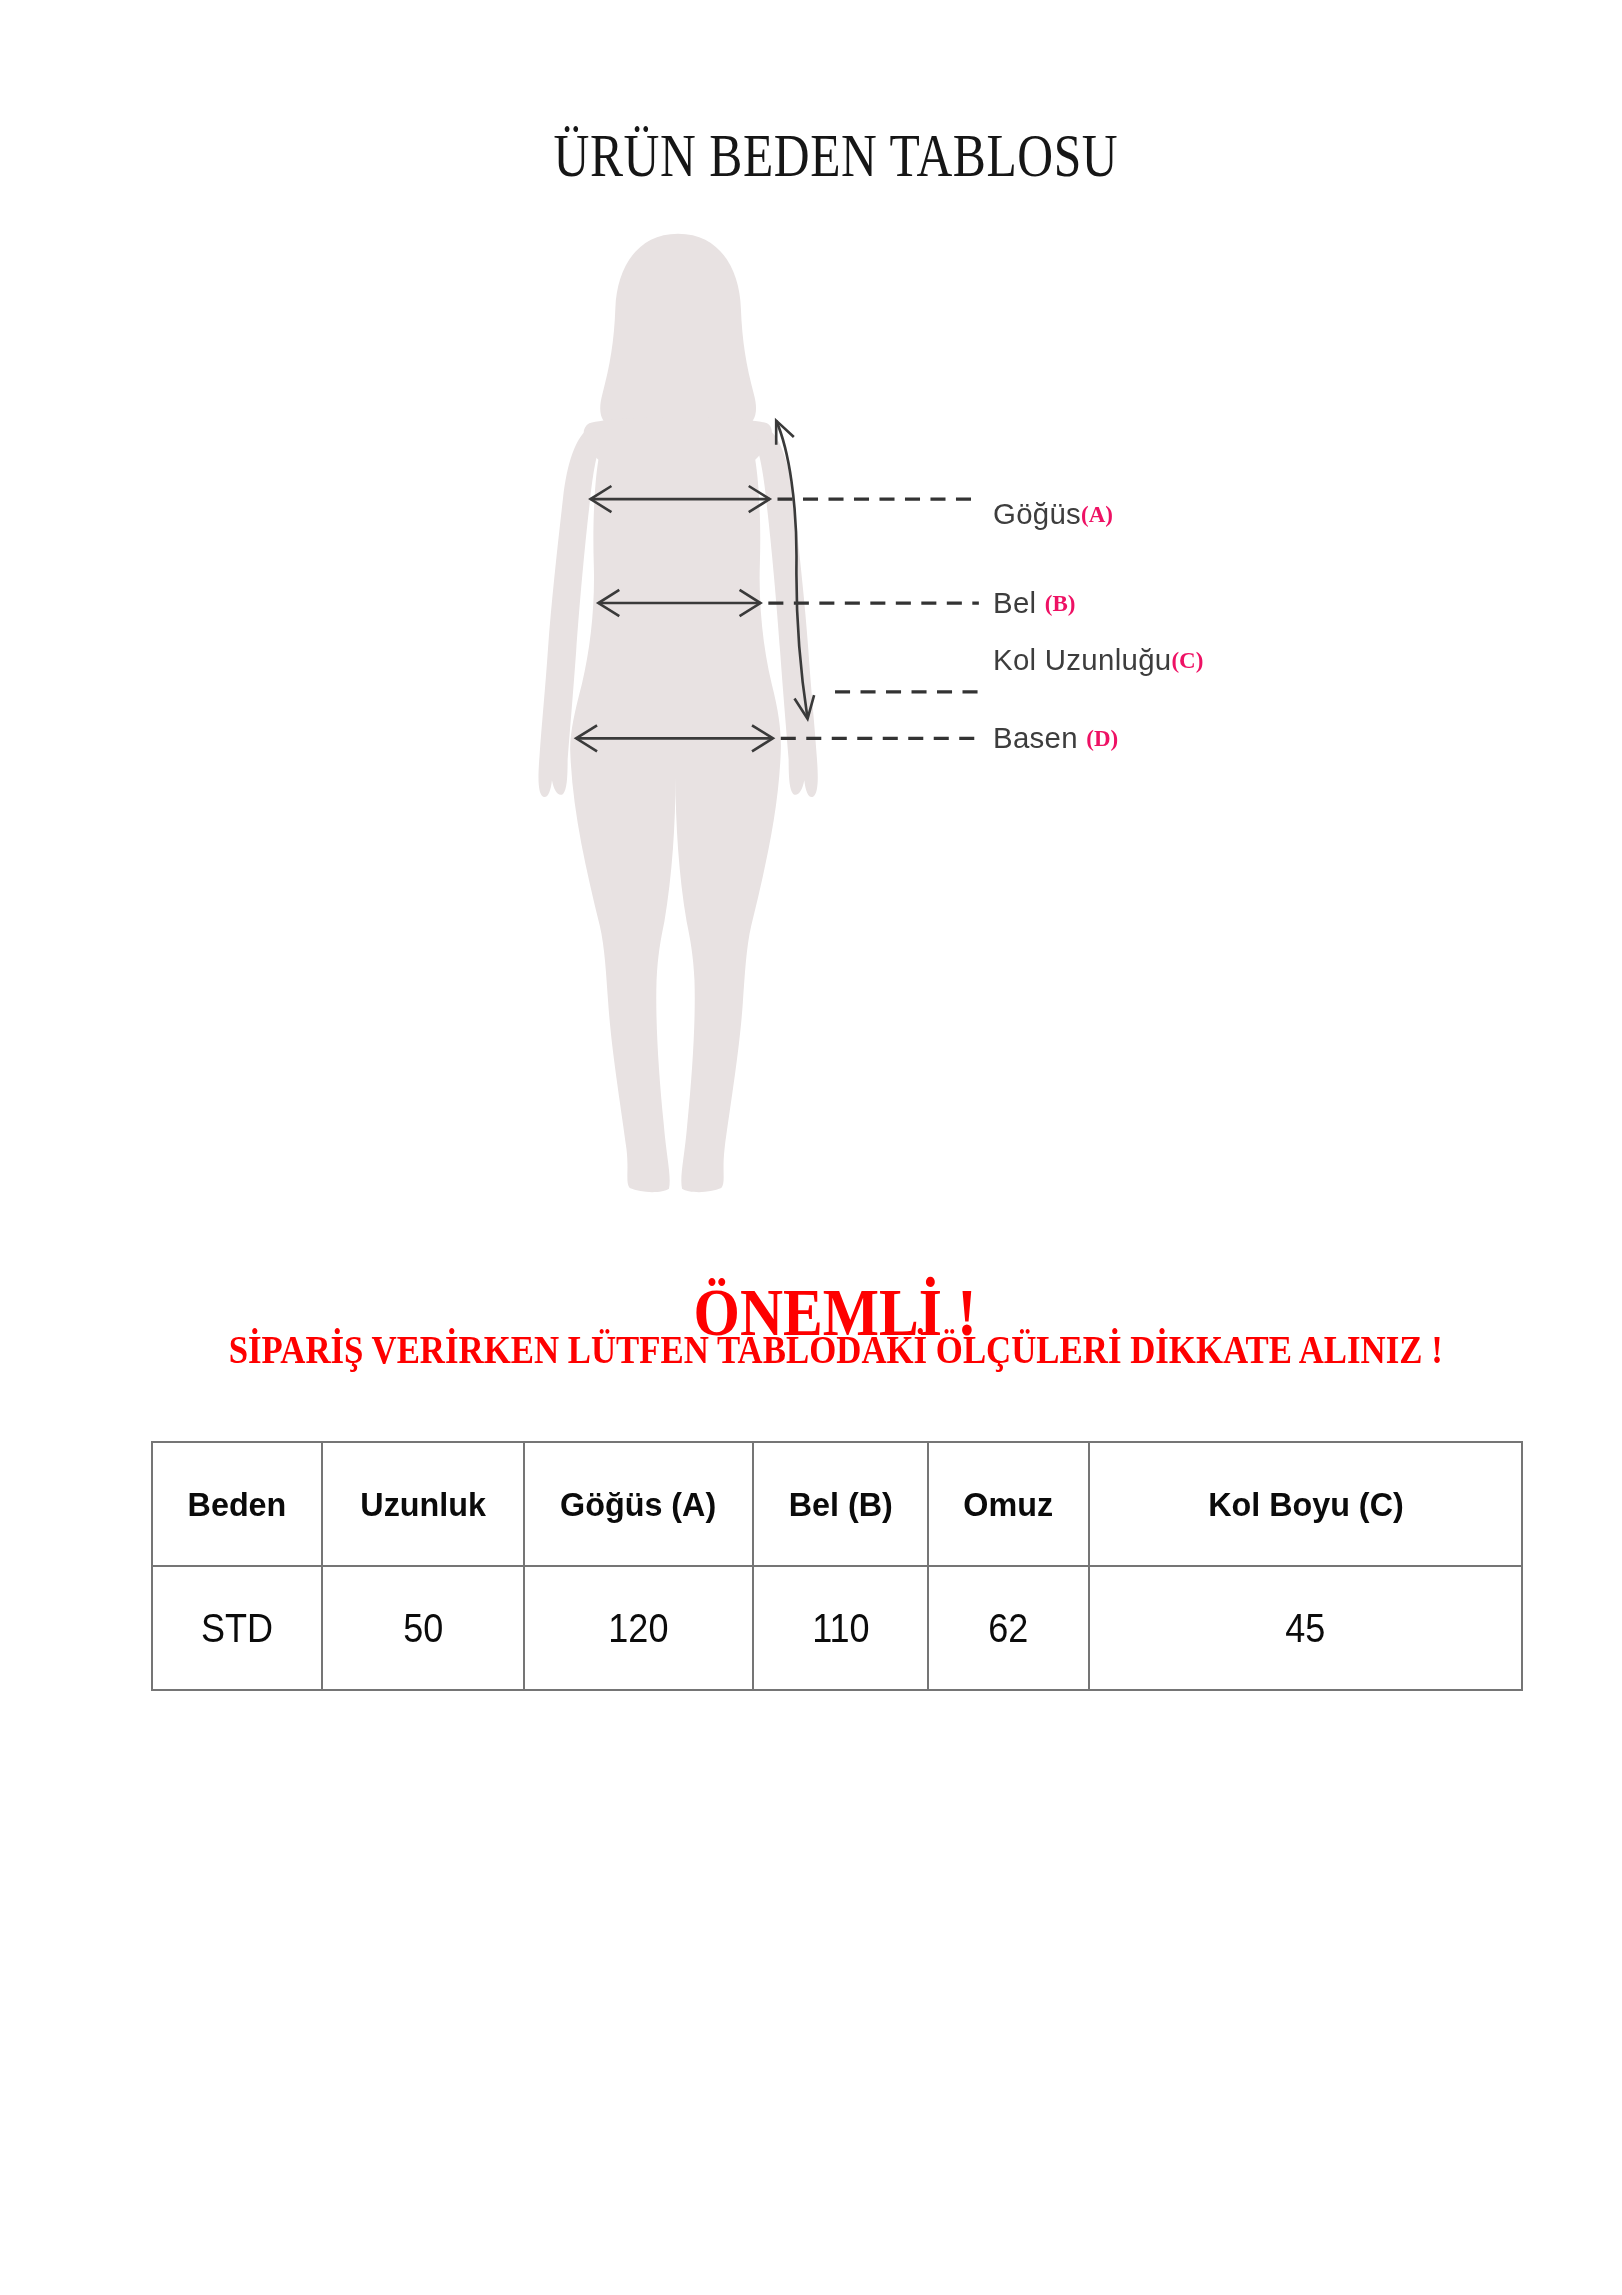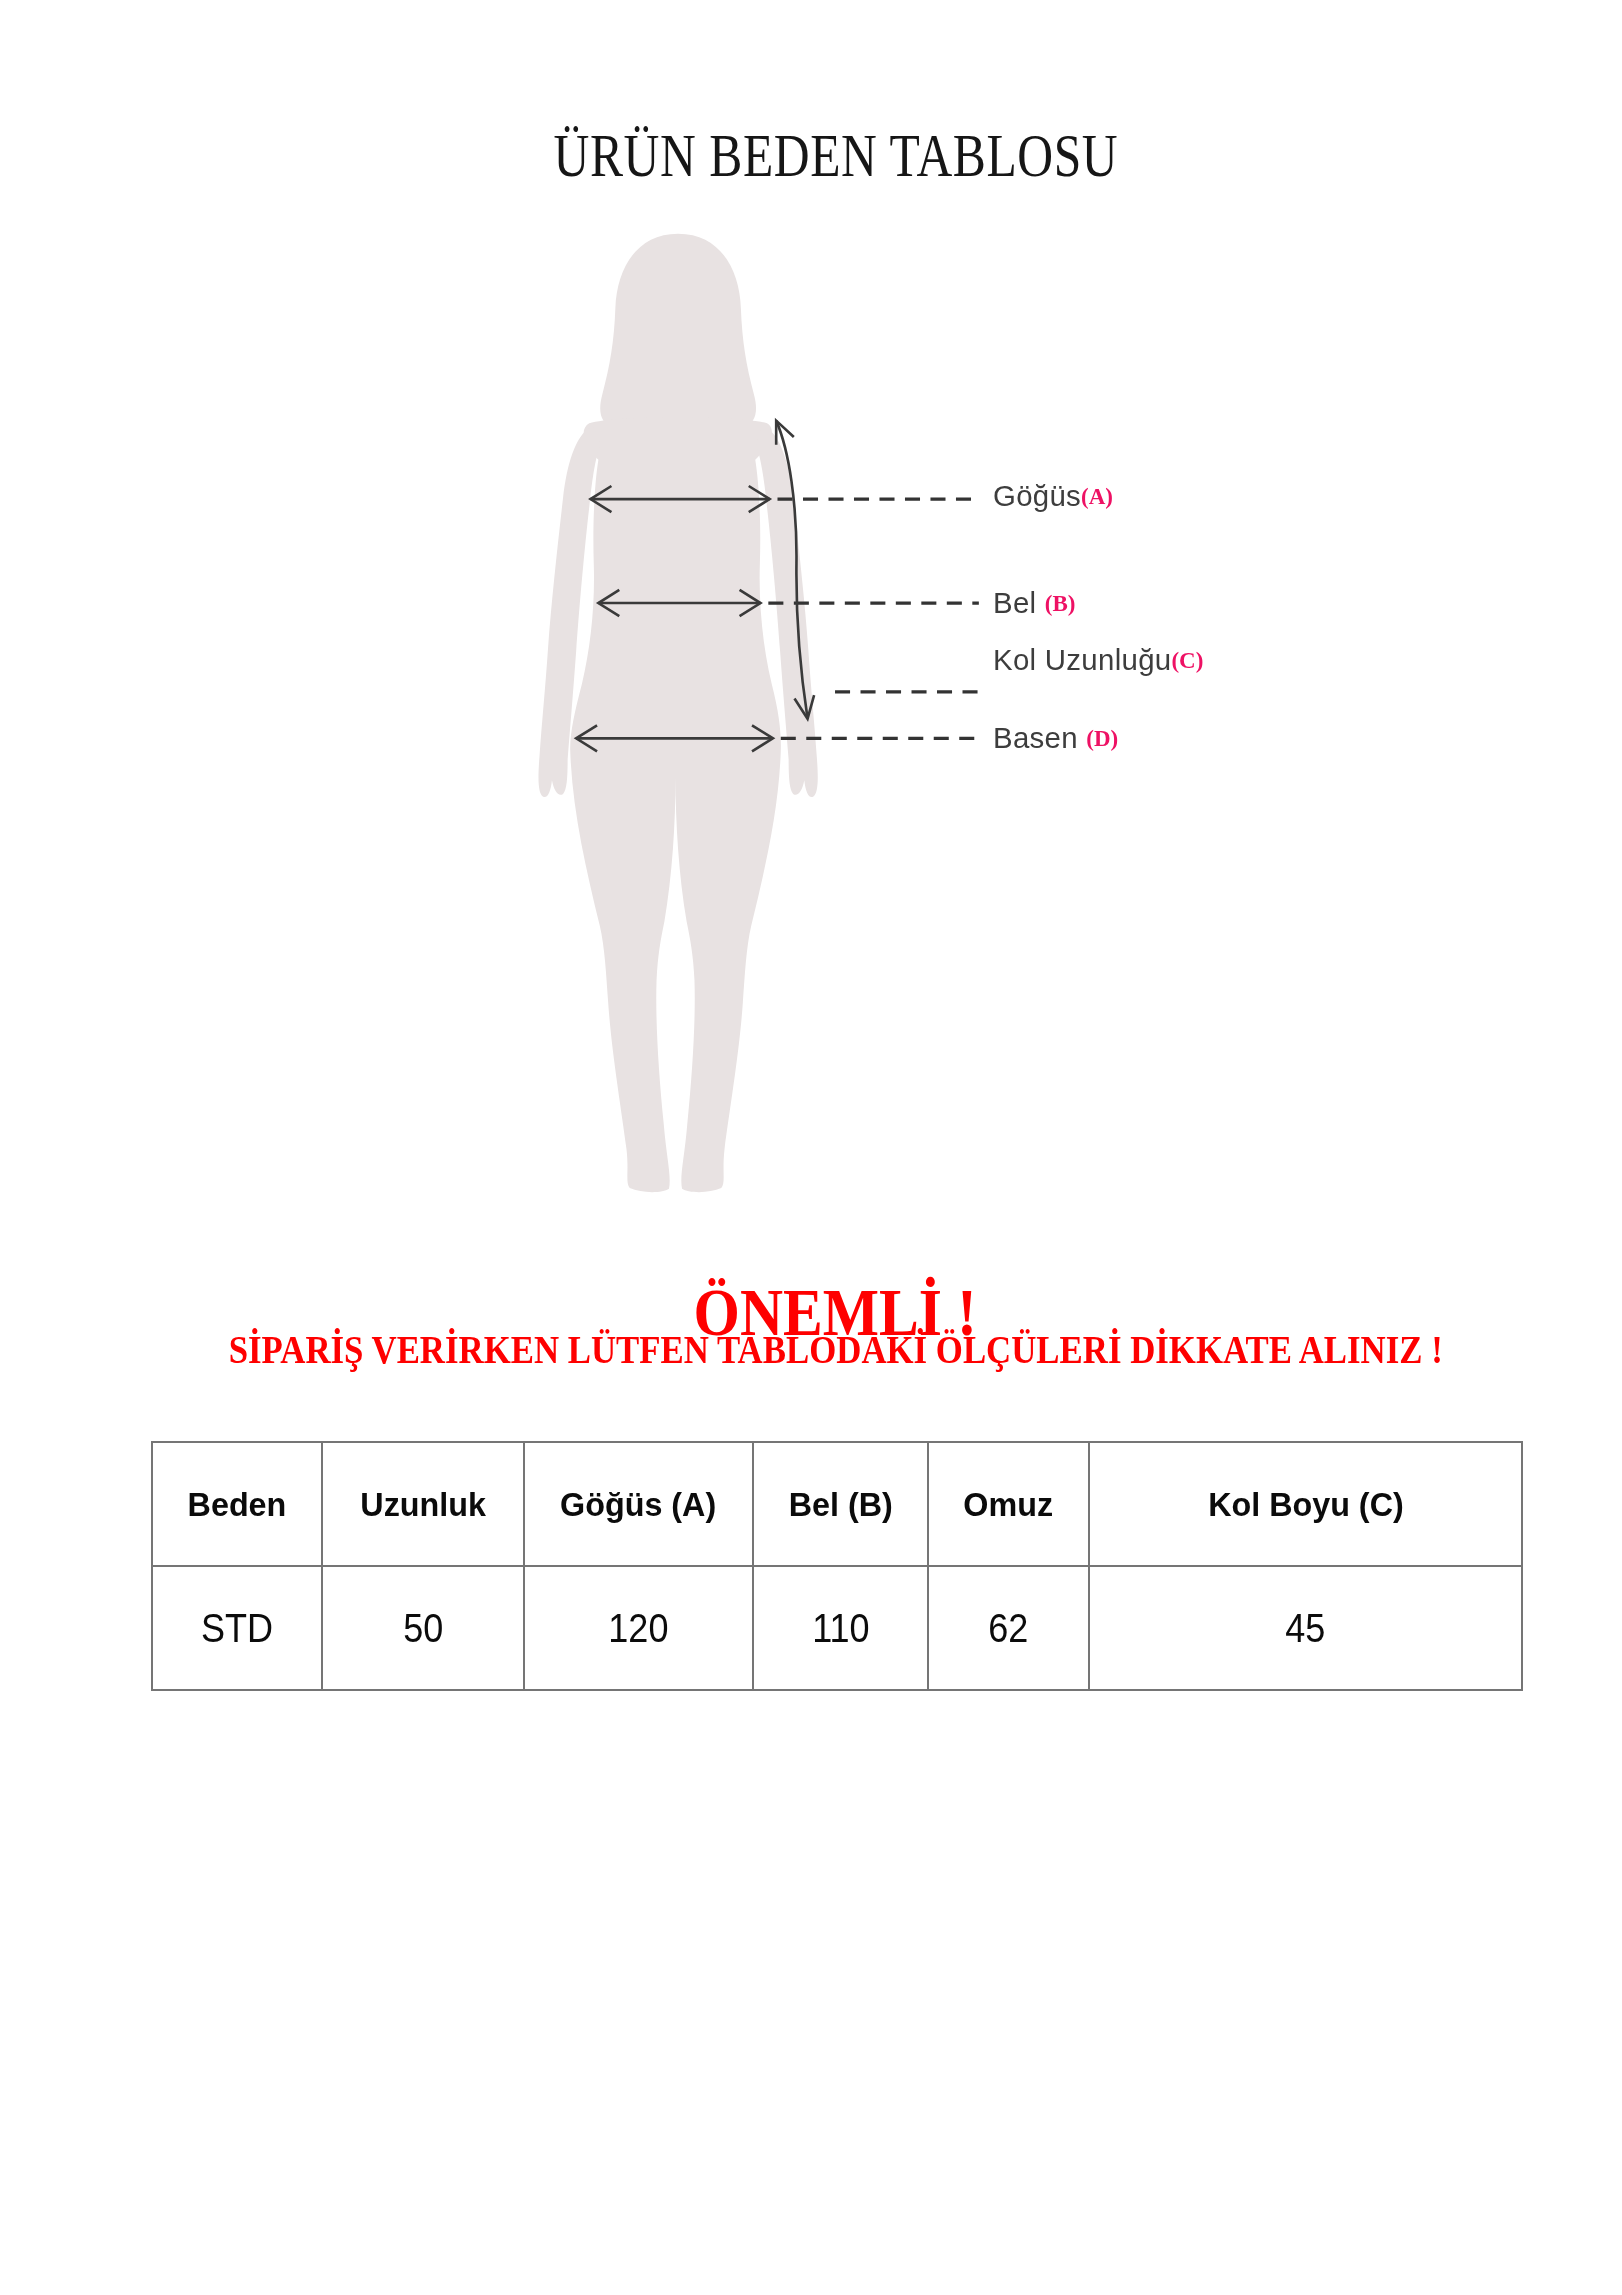--- a/index.html
+++ b/index.html
@@ -146,21 +146,21 @@
     <line x1="1240" y1="1057" x2="1460" y2="1057" stroke="#333333" stroke-width="5" stroke-dasharray="23 16"></line>
 
     <g stroke="#3a3a3a" stroke-width="4" fill="none">
       <line x1="844" y1="1128" x2="1145" y2="1128"></line>
       <path d="M 876 1108 L 844 1128 L 876 1148"></path>
       <path d="M 1113 1108 L 1145 1128 L 1113 1148"></path>
     </g>
     <line x1="1157" y1="1128" x2="1460" y2="1128" stroke="#333333" stroke-width="5" stroke-dasharray="23 16"></line>
   </svg>
 
-  <div class="mlabel" style="top:496px"><span>Göğüs</span><span class="code">(A)</span></div>
+  <div class="mlabel" style="top:514px"><span>Göğüs</span><span class="code">(A)</span></div>
   <div class="mlabel" style="top:603px"><span>Bel </span><span class="code">(B)</span></div>
   <div class="mlabel" style="top:660px"><span>Kol Uzunluğu</span><span class="code">(C)</span></div>
   <div class="mlabel" style="top:738px"><span>Basen </span><span class="code">(D)</span></div>
 
   <div class="important"><span class="sq89">ÖNEMLİ !</span></div>
   <div class="warning"><span class="sq87">SİPARİŞ VERİRKEN LÜTFEN TABLODAKİ ÖLÇÜLERİ DİKKATE ALINIZ !</span></div>
 
   <table class="size-table">
     <colgroup>
       <col style="width:170px">

